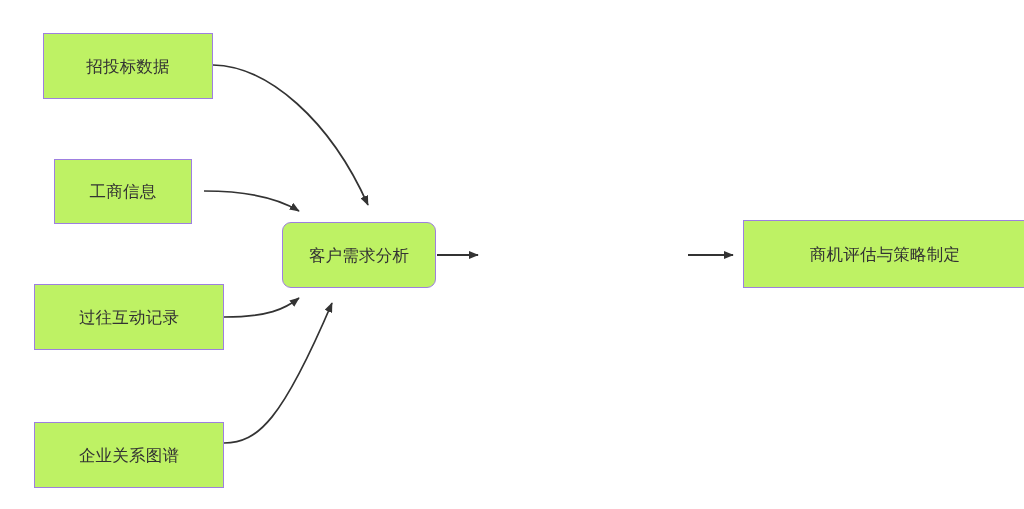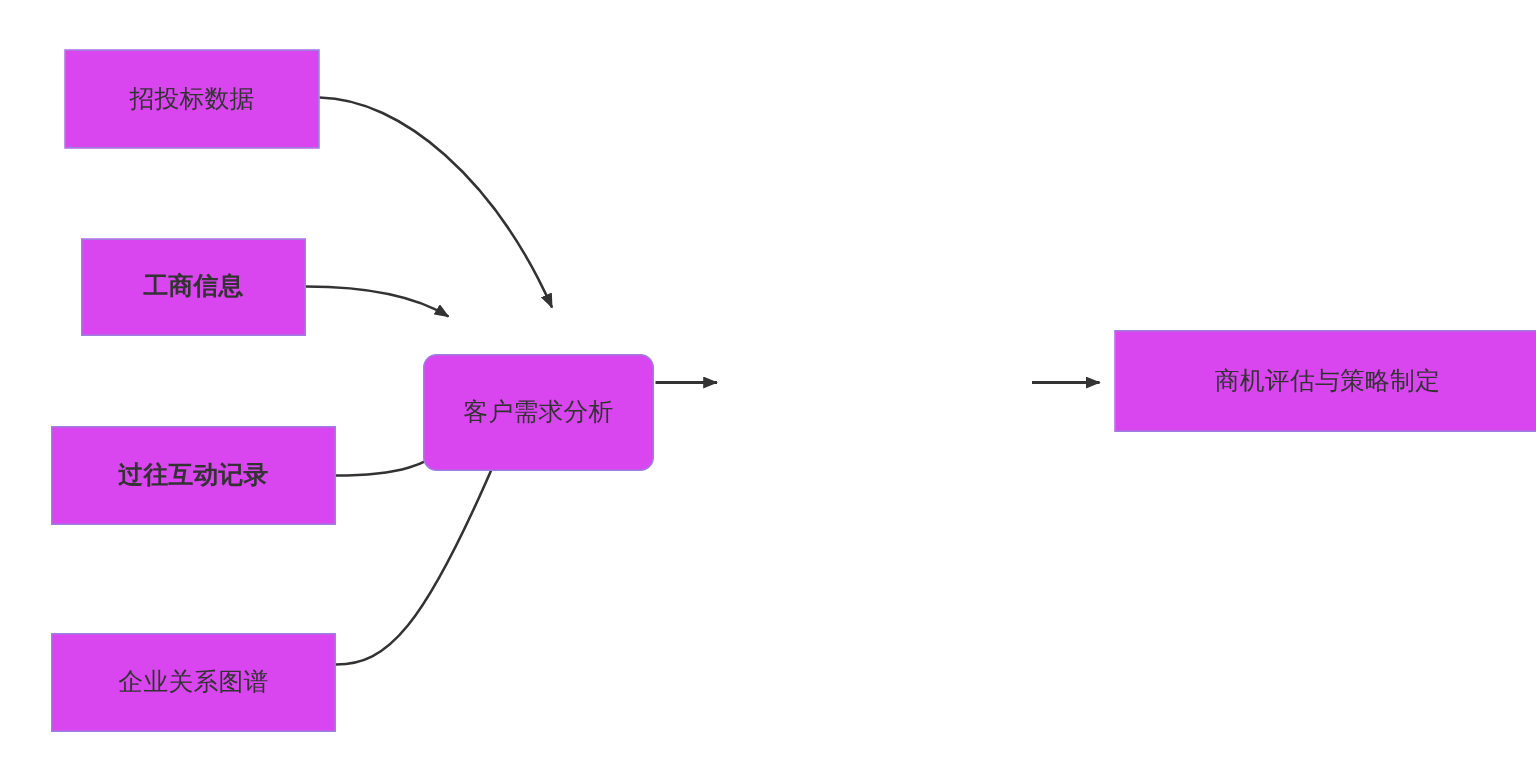--- a/index.html
+++ b/index.html
@@ -22,21 +22,21 @@
     position: absolute;
     left: 0;
     top: 0;
     width: 1024px;
     height: 509px;
     pointer-events: none;
   }
   .node {
     position: absolute;
     box-sizing: border-box;
-    background: #d946ef;
+    background: #bef264;
     border: 1.6px solid #9e7fe0;
     color: #333333;
     display: flex;
     align-items: center;
     justify-content: center;
     text-align: center;
     font-size: 16.5px;
     line-height: 1.25;
     letter-spacing: 0.2px;
     white-space: nowrap;
@@ -71,33 +71,33 @@
 
     <path d="M 437 255 L 478 255" fill="none" stroke="#333333" stroke-width="1.9" marker-end="url(#arrowhead)"></path>
 
     <path d="M 688 255 L 733 255" fill="none" stroke="#333333" stroke-width="1.9" marker-end="url(#arrowhead)"></path>
   </svg>
 
   <div class="node" style="left:43px; top:33px; width:170px; height:66px;">
     <span class="node-label">招投标数据</span>
   </div>
 
-  <div class="node" style="left:54px; top:159px; width:150px; height:65px;font-weight:bold;">
+  <div class="node" style="left:54px; top:159px; width:138px; height:65px;">
     <span class="node-label">工商信息</span>
   </div>
 
-  <div class="node" style="left:34px; top:284px; width:190px; height:66px;font-weight:bold;">
+  <div class="node" style="left:34px; top:284px; width:190px; height:66px;">
     <span class="node-label">过往互动记录</span>
   </div>
 
   <div class="node" style="left:34px; top:410px; width:190px; height:66px;margin-top:12px;">
     <span class="node-label">企业关系图谱</span>
   </div>
 
-  <div class="node rounded" style="left:282px; top:222px; width:154px; height:78px;margin-top:14px;">
+  <div class="node rounded" style="left:282px; top:222px; width:154px; height:66px;">
     <span class="node-label">客户需求分析</span>
   </div>
 
 
   <div class="node" style="left:743px; top:220px; width:284px; height:68px;">
     <span class="node-label">商机评估与策略制定</span>
   </div>
 
 </div>
 

